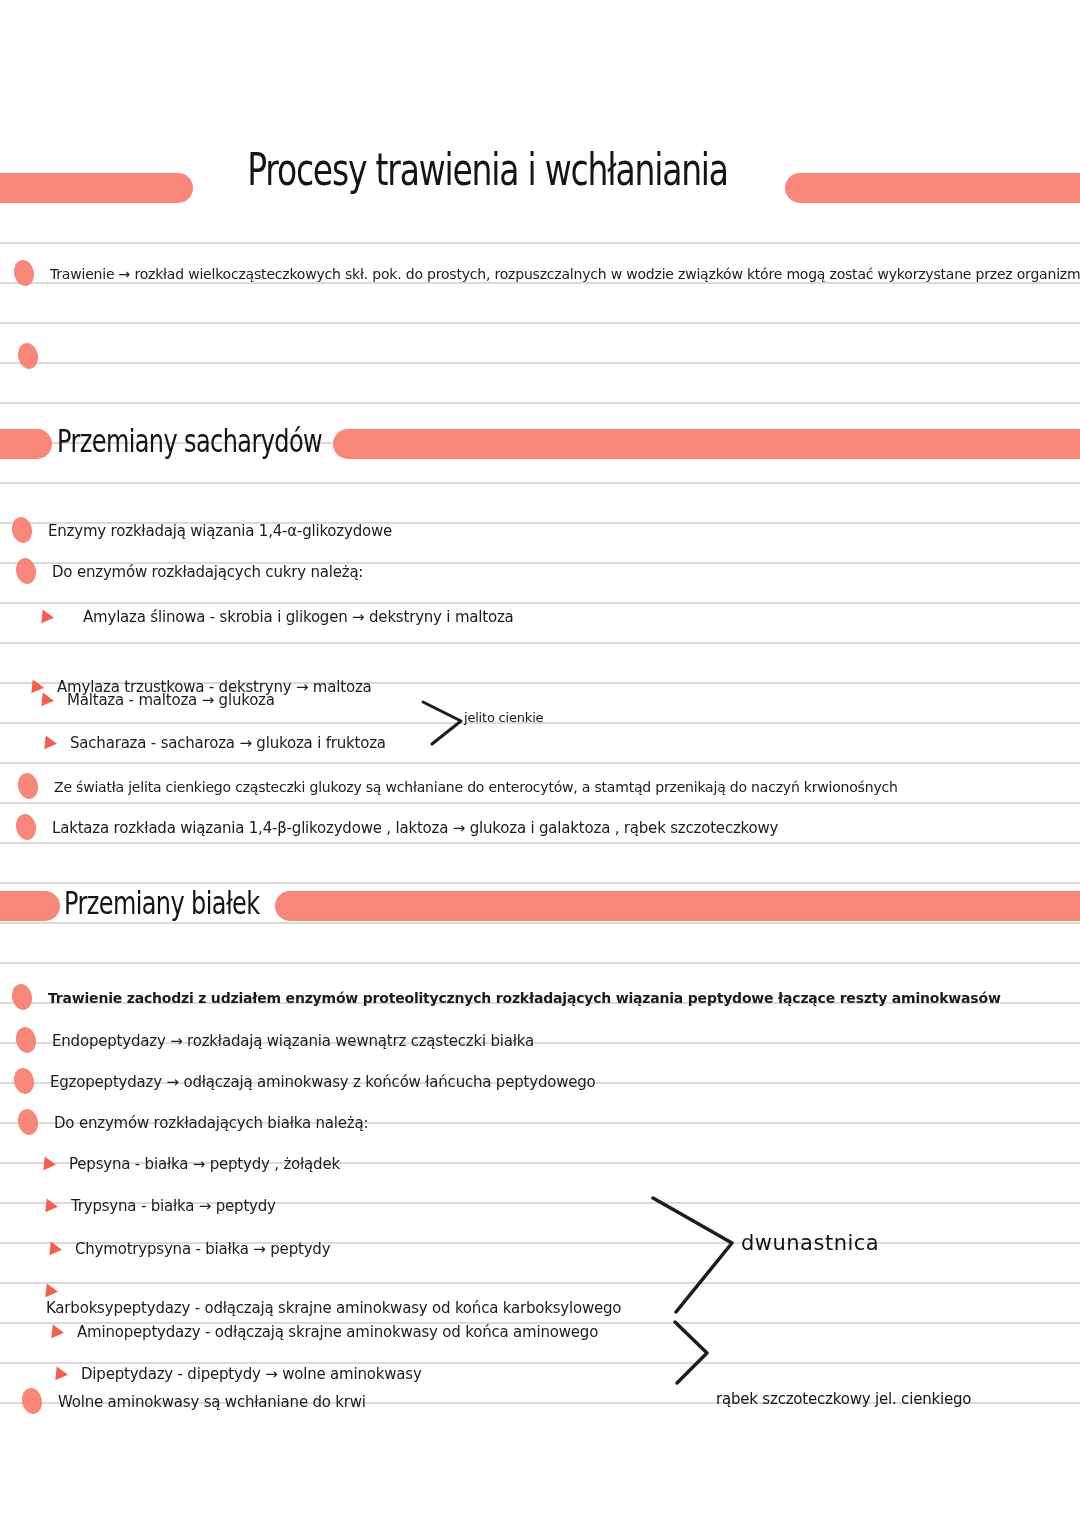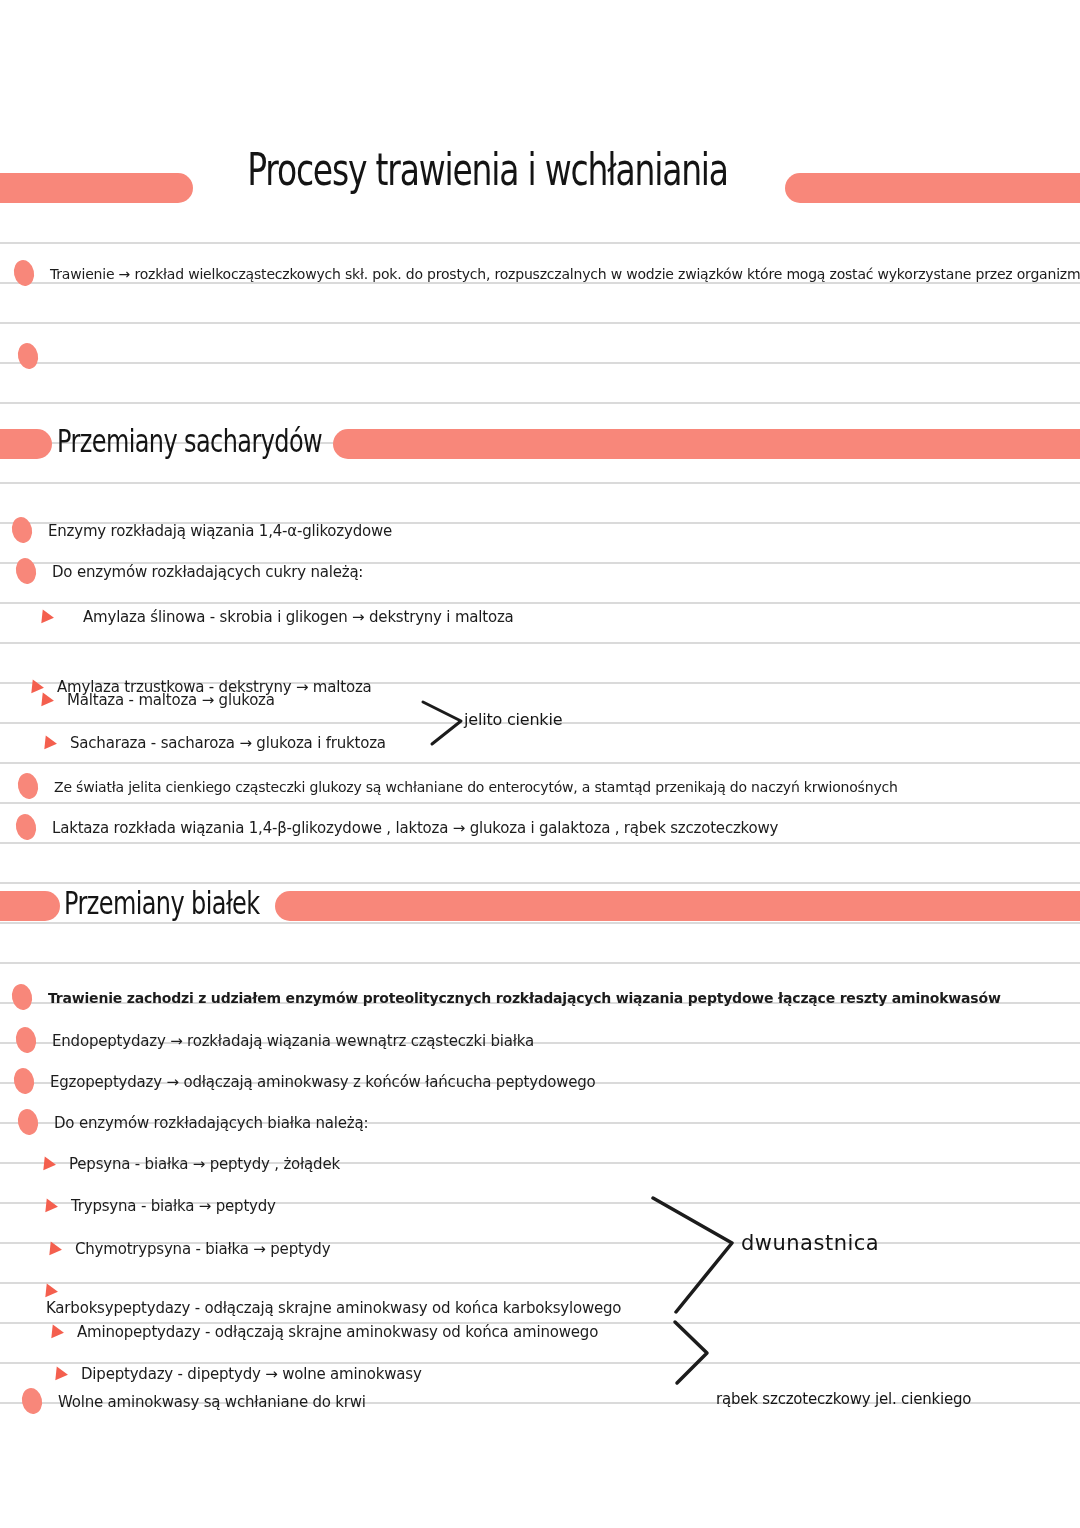--- a/index.html
+++ b/index.html
@@ -42,21 +42,21 @@
     transform:rotate(-12deg);
   }
   .tri{
     width:0;height:0;flex:0 0 auto;margin:3px 13px 0 0;
     border-left:12px solid #F45F4E;
     border-top:7px solid transparent;
     border-bottom:7px solid transparent;
     transform:rotate(6deg);
   }
   .annotation{position:absolute;white-space:nowrap;color:#141414;}
-  .annotation.jelito{font-size:16px;letter-spacing:-0.2px;}
+  .annotation.jelito{font-size:13px;letter-spacing:-0.2px;}
   .annotation.duo{font-size:21px;letter-spacing:0.5px;}
   .annotation.rabek{font-size:15px;letter-spacing:-0.2px;}
   .overlay-svg{position:absolute;left:0;top:0;pointer-events:none;}
 </style>
 </head>
 <body>
 
 <div class="canvas">
 
   <div class="ruled"></div>

